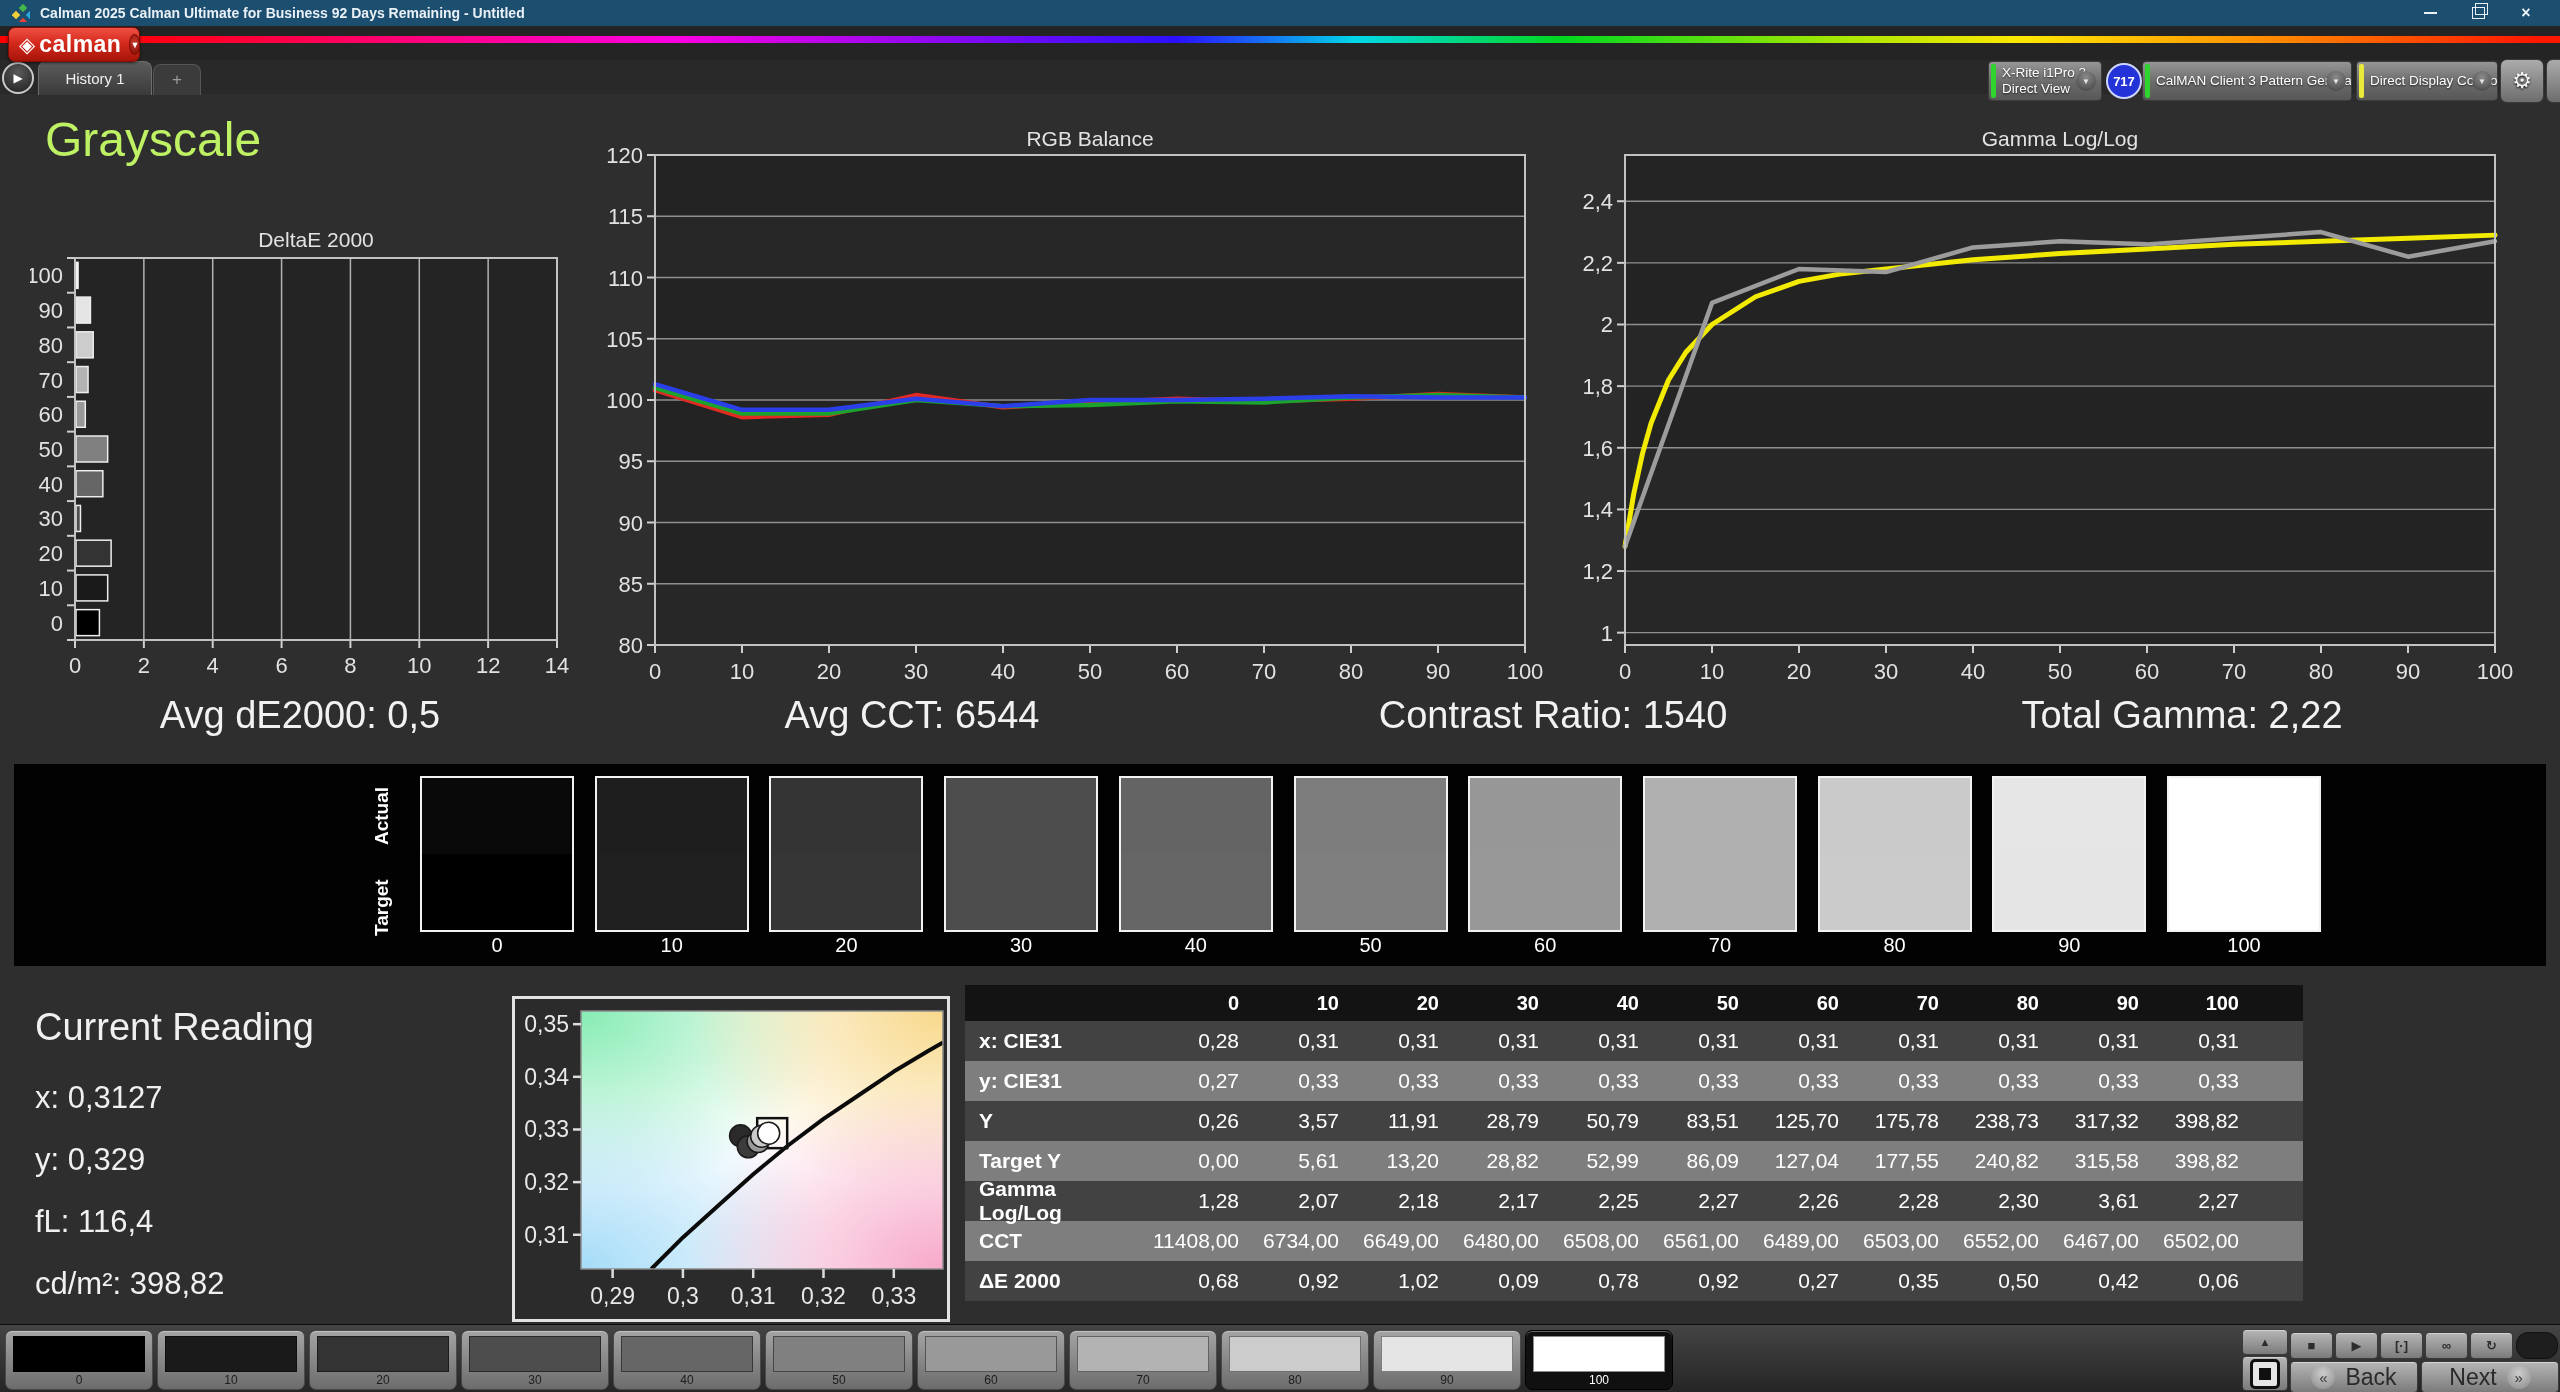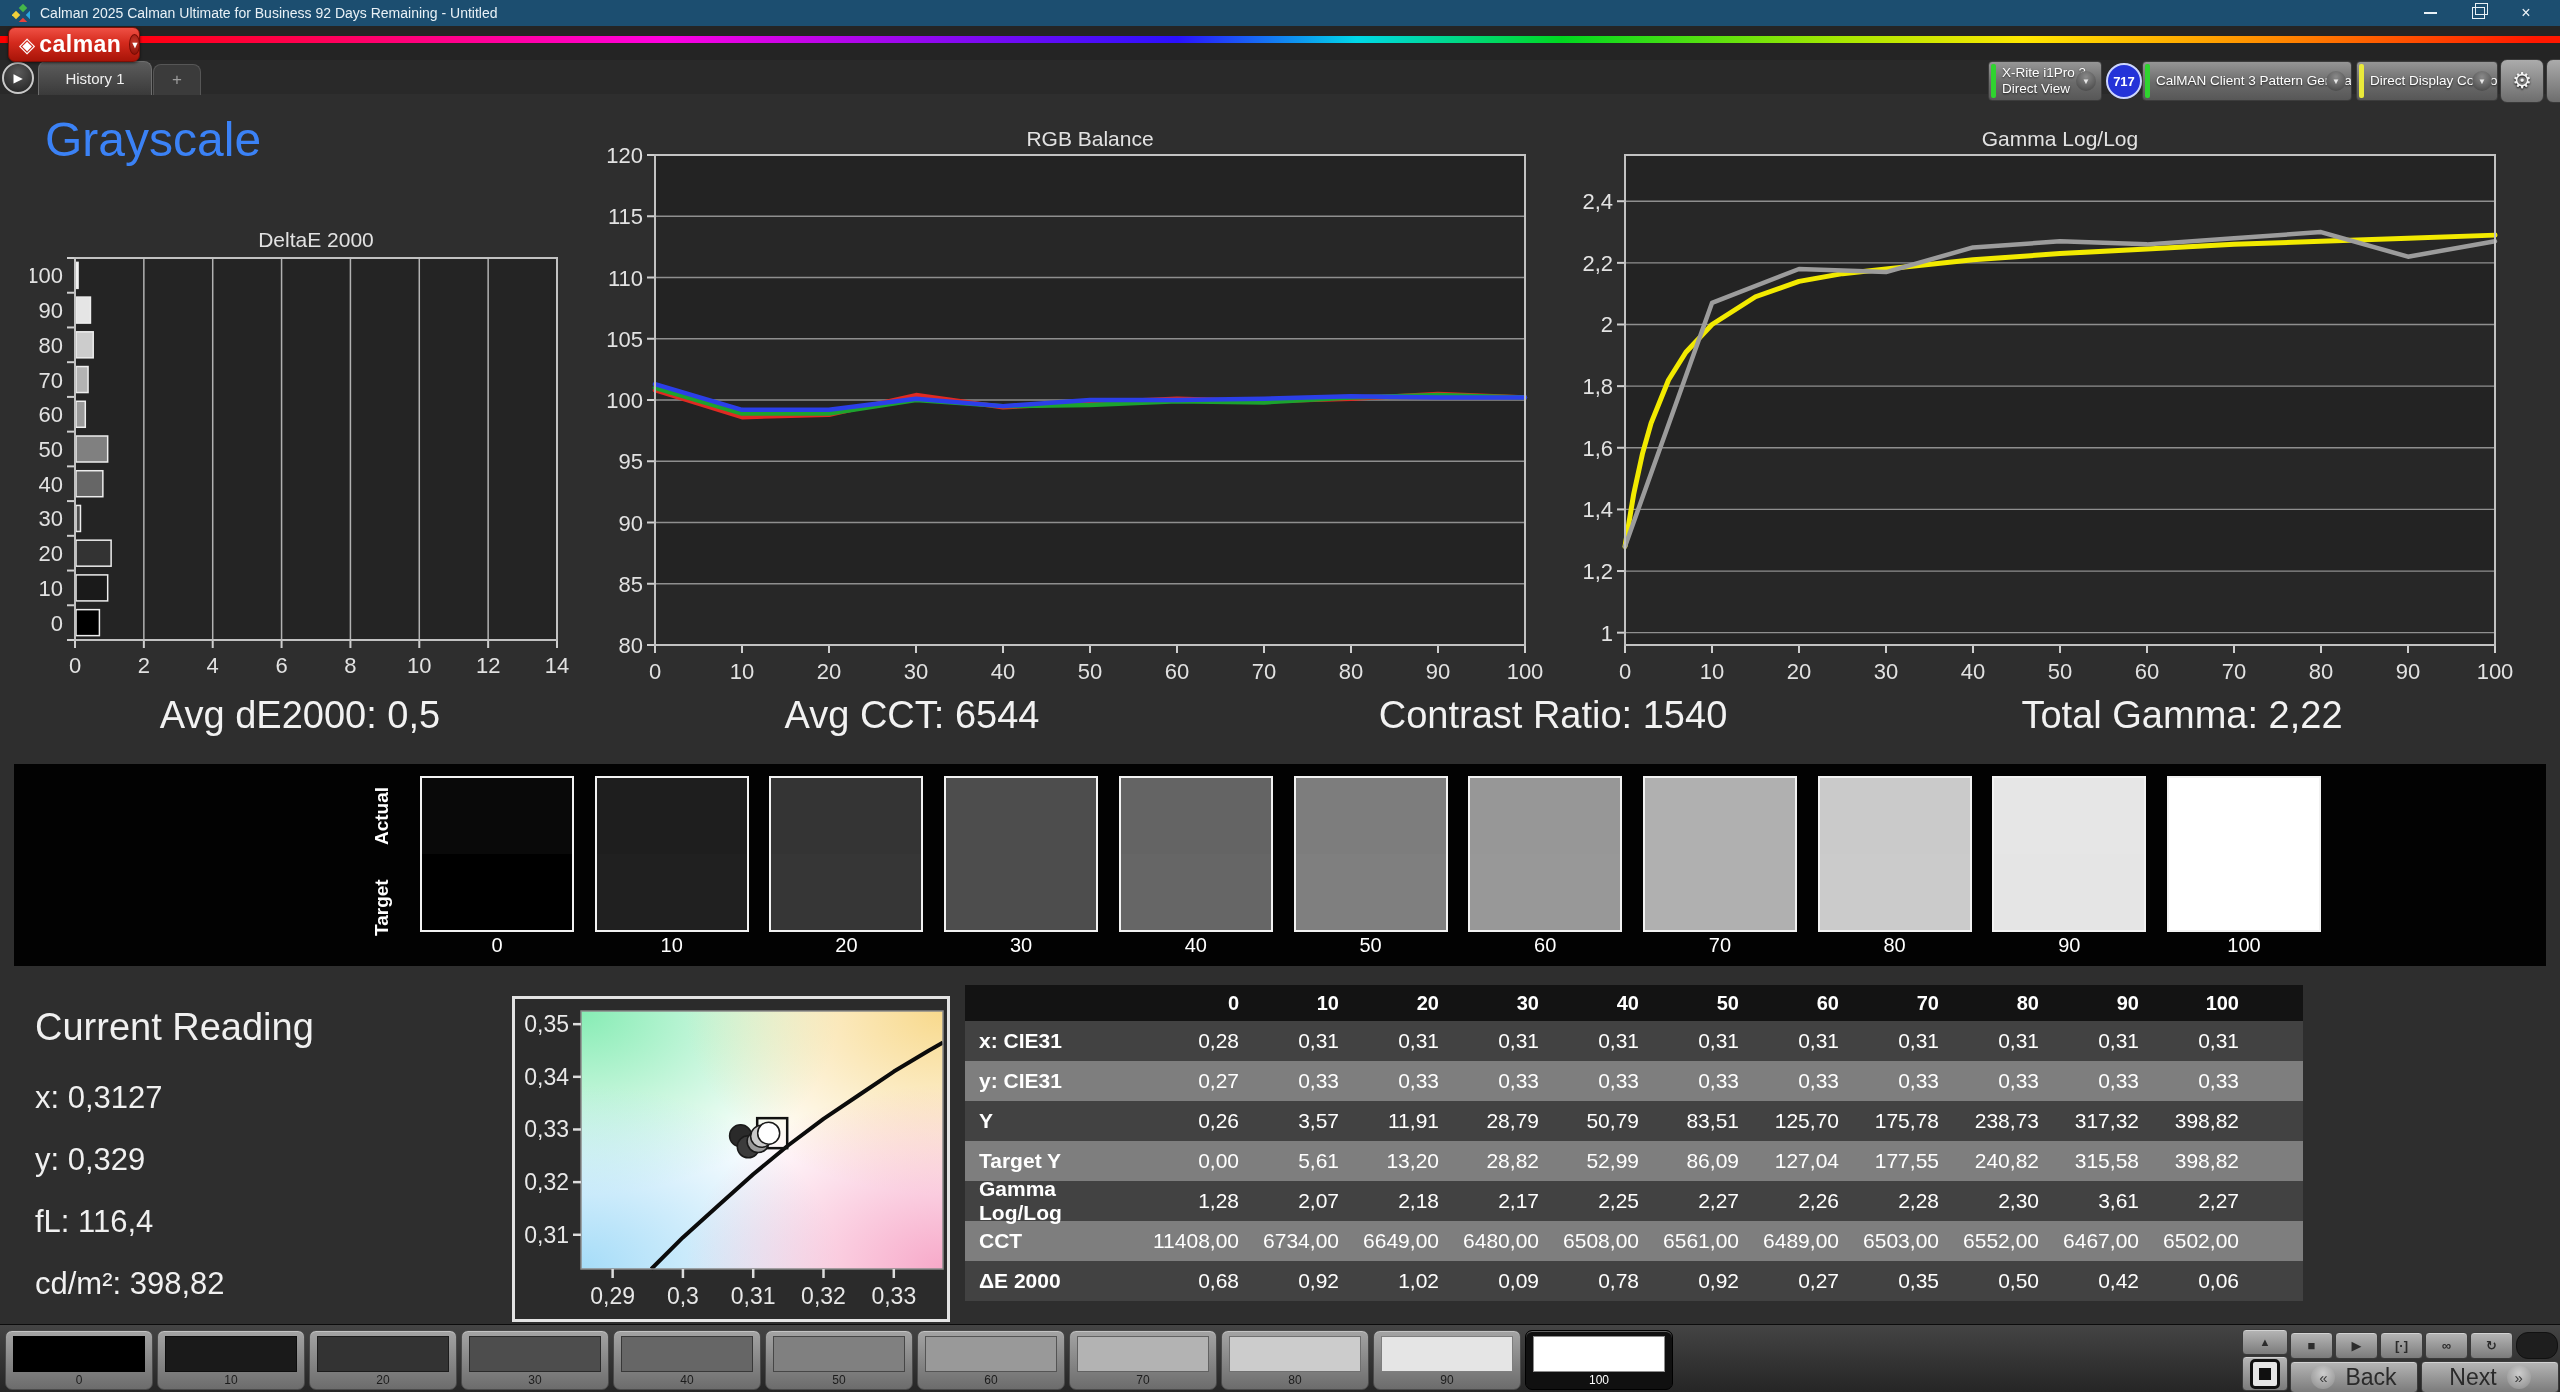--- a/index.html
+++ b/index.html
@@ -1,20 +1,20 @@
 <!DOCTYPE html>
 <html><head>
 <meta charset="utf-8">
 <style>
   html,body{margin:0;padding:0;background:#1a1a1a;}
   .app{position:relative;width:2560px;height:1392px;overflow:hidden;background:#2e2e2e;
        font-family:"Liberation Sans","DejaVu Sans",sans-serif;color:#e8e8e8;}
 
   
-  .titlebar{position:absolute;left:0;top:0;width:2560px;height:26px;background:#1c4e70;}
+  .titlebar{position:absolute;left:0;top:0;width:2560px;height:26px;background:#1c4e70;font-weight:bold;}
   .titlebar .appicon{position:absolute;left:12px;top:4px;width:18px;height:18px;}
   .titlebar .title{position:absolute;left:40px;top:0;height:26px;line-height:26px;
                    font-size:14px;color:#e9f1f6;}
   .winbtn{position:absolute;top:0;width:44px;height:26px;display:flex;align-items:center;justify-content:center;}
   .wb-min{left:2408px;}.wb-restore{left:2456px;}.wb-close{left:2504px;font-size:16px;color:#eef4f8;}
   .minbar{width:13px;height:2px;background:#e9f1f6;}
   .restbox{position:relative;width:11px;height:10px;border:1.5px solid #e9f1f6;background:transparent;}
   .restbox:before{content:"";position:absolute;left:2px;top:-5px;width:11px;height:10px;border:1.5px solid #e9f1f6;}
 
   
@@ -59,21 +59,21 @@
     display:flex;align-items:center;justify-content:center;}
   .d-source{left:2142px;width:208px;}
   .d-display{left:2356px;width:140px;}
   .sqbtn{position:absolute;top:59px;width:42px;height:42px;border-radius:7px;
     background:linear-gradient(180deg,#ababab,#6d6d6d);border:1px solid #3a3a3a;
     display:flex;align-items:center;justify-content:center;color:#f3f3f3;text-shadow:0 1px 2px #000;}
   .b-gear{left:2500px;font-size:22px;}
   .b-collapse{left:2546px;width:40px;font-size:16px;}
 
   
-  .pagetitle{position:absolute;left:45px;top:112px;font-size:48px;color:#3b82f6;}
+  .pagetitle{position:absolute;left:45px;top:112px;font-size:48px;color:#bef264;}
   .stat{position:absolute;top:694px;transform:translateX(-50%);font-size:38px;color:#f2f2f2;white-space:nowrap;}
   .st0{left:300px;}.st1{left:912px;}.st2{left:1546px;margin-left:7px;}.st3{left:2182px;}
 
   
   #chart-deltae{position:absolute;left:30px;top:225px;}
   #chart-rgb{position:absolute;left:600px;top:126px;}
   #chart-gamma{position:absolute;left:1570px;top:126px;}
 
   
   .band{position:absolute;left:14px;top:764px;width:2532px;height:202px;background:#020202;}

